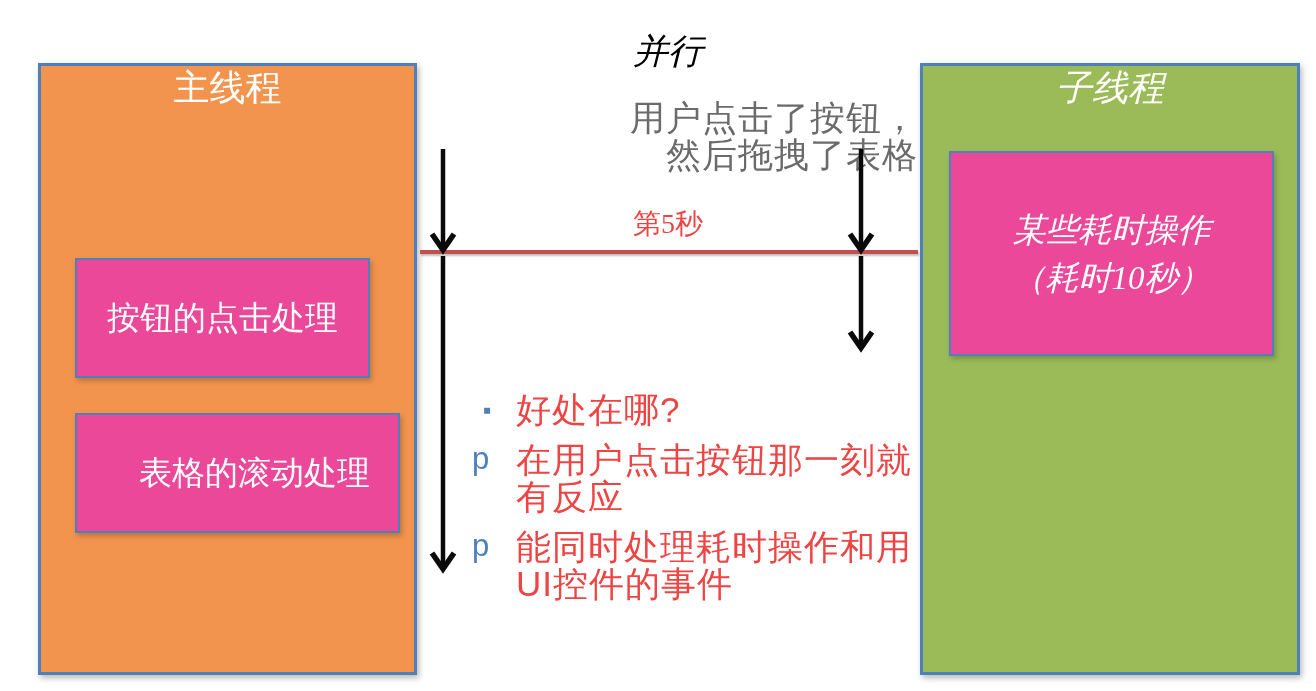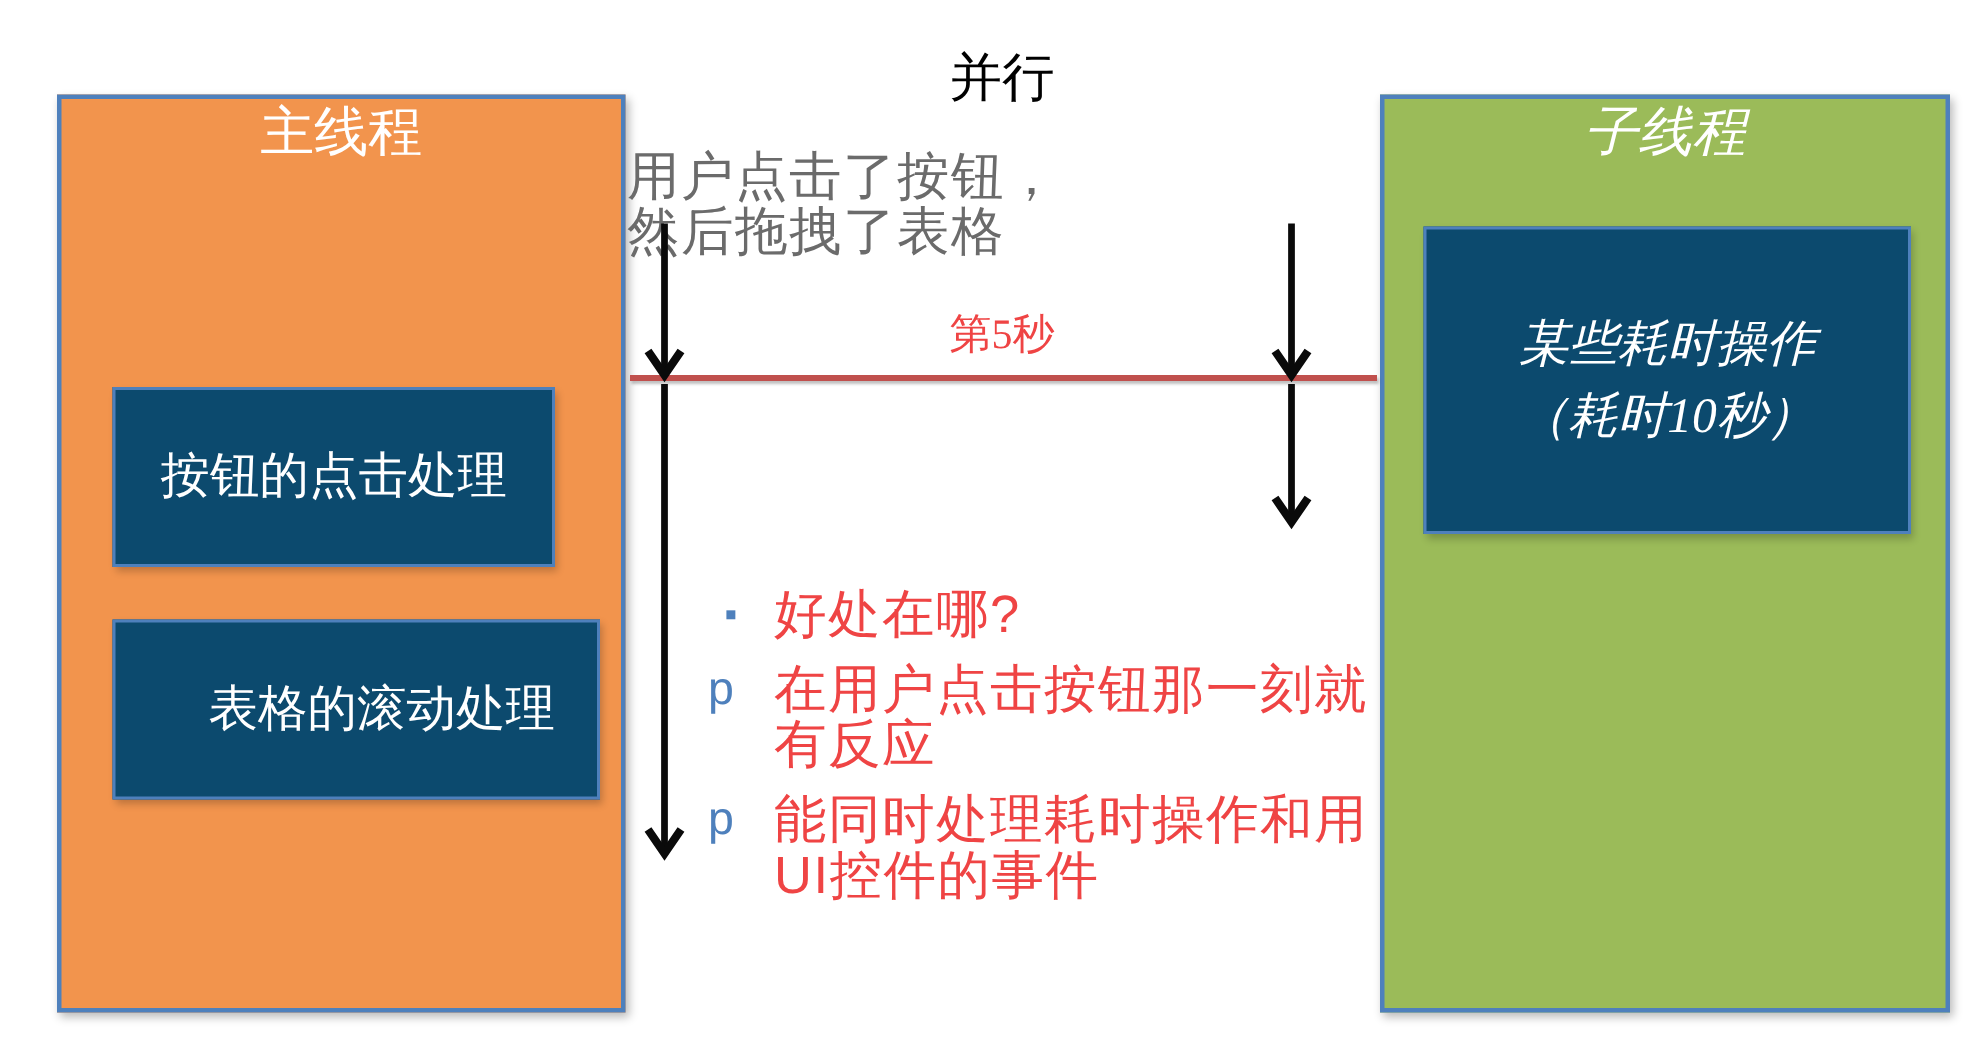--- a/index.html
+++ b/index.html
@@ -19,38 +19,38 @@
   .thread-box.main { left: 38px; width: 379px; background: #F2944D; }
   .thread-box.sub  { left: 920px; width: 380px; background: #9BBB59; font-style: italic; }
 
   .thread-title {
     text-align: center; color: #ffffff;
     font-family: "Liberation Serif", serif; font-size: 36px; line-height: 44px;
   }
 
   .task-box {
     position: absolute; box-sizing: border-box;
-    background: #0c4a6e; border: 2px solid #4E80BC;
+    background: #ec4899; border: 2px solid #4E80BC;
     color: #ffffff; font-family: "Liberation Serif", serif; font-size: 33px;
     display: flex; flex-direction: column; align-items: center; justify-content: center;
     text-align: center; line-height: 48px;
     box-shadow: 2px 3px 5px rgba(0,0,0,0.22);
   }
   .task-box.m1 { left: 34px; top: 192px; width: 295px; height: 120px; }
   .task-box.m2 { left: 34px; top: 347px; width: 325px; height: 120px; padding-left: 34px; }
   .task-box.s1 { left: 26px; top: 85px;  width: 325px; height: 205px; }
 
   .center-title {
     position: absolute; left: 418px; top: 33px; width: 500px;
     text-align: center; color: #000000;
-    font-family: "Liberation Serif", serif; font-size: 35px; line-height: 38px;
+    font-family: "Liberation Serif", serif; font-size: 35px; line-height: 38px; font-style: italic;
   }
   .event-text {
     position: absolute; left: 418px; top: 99px; width: 500px;
-    text-align: left; color: #6b6b6b;
+    text-align: right; color: #6b6b6b;
     font-size: 35px; line-height: 37px; letter-spacing: 1px;
   }
   .time-label {
     position: absolute; left: 418px; top: 205px; width: 500px;
     text-align: center; color: #ef4444;
     font-family: "Liberation Serif", serif; font-size: 28px; line-height: 38px;
   }
   .timeline-line {
     position: absolute; left: 420px; top: 250px; width: 498px; height: 4px;
     background: #C0504D; box-shadow: 1px 2px 2px rgba(0,0,0,0.25);

